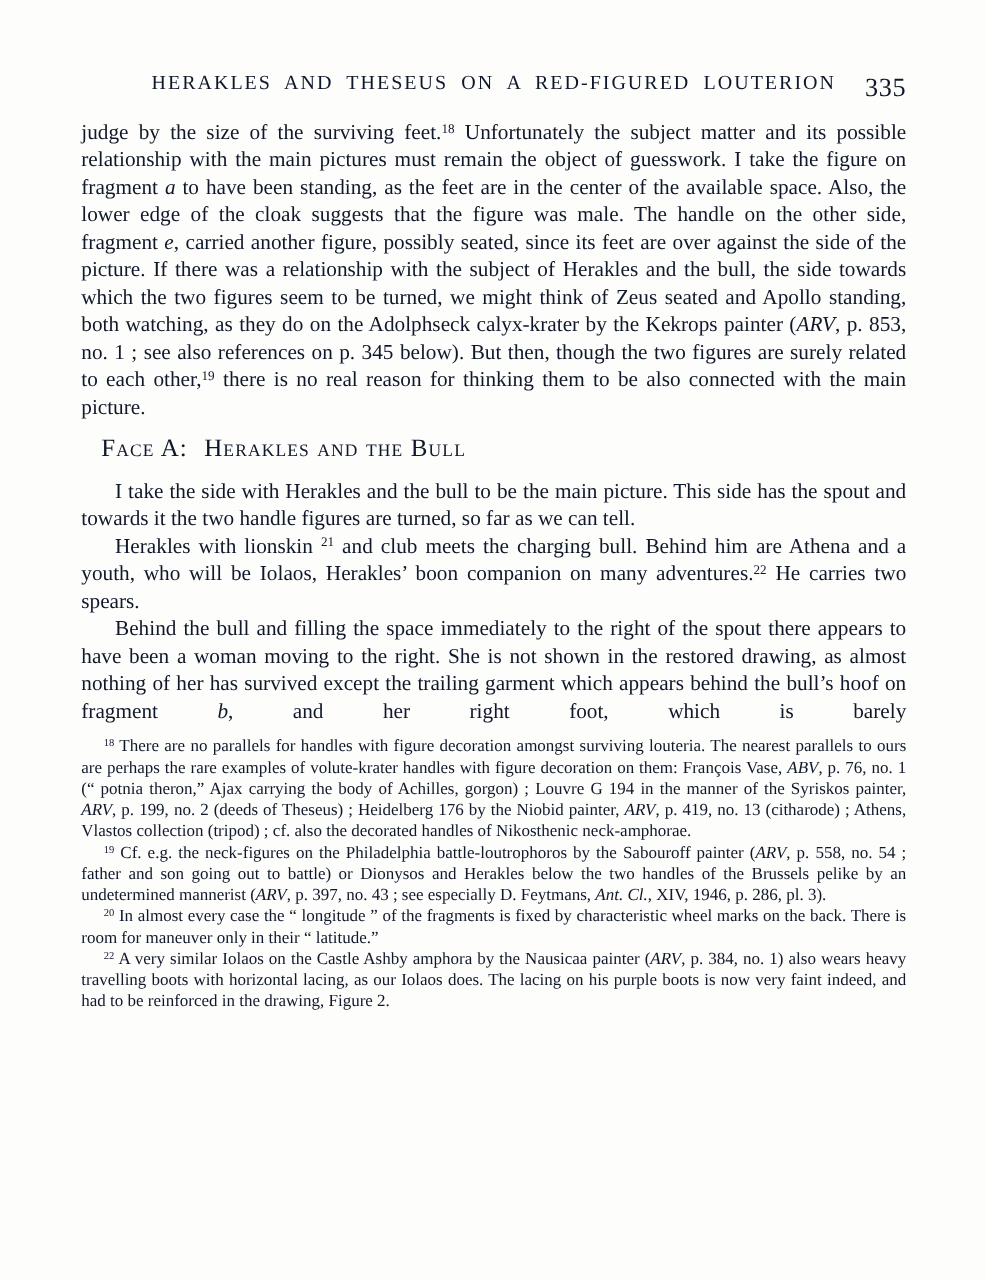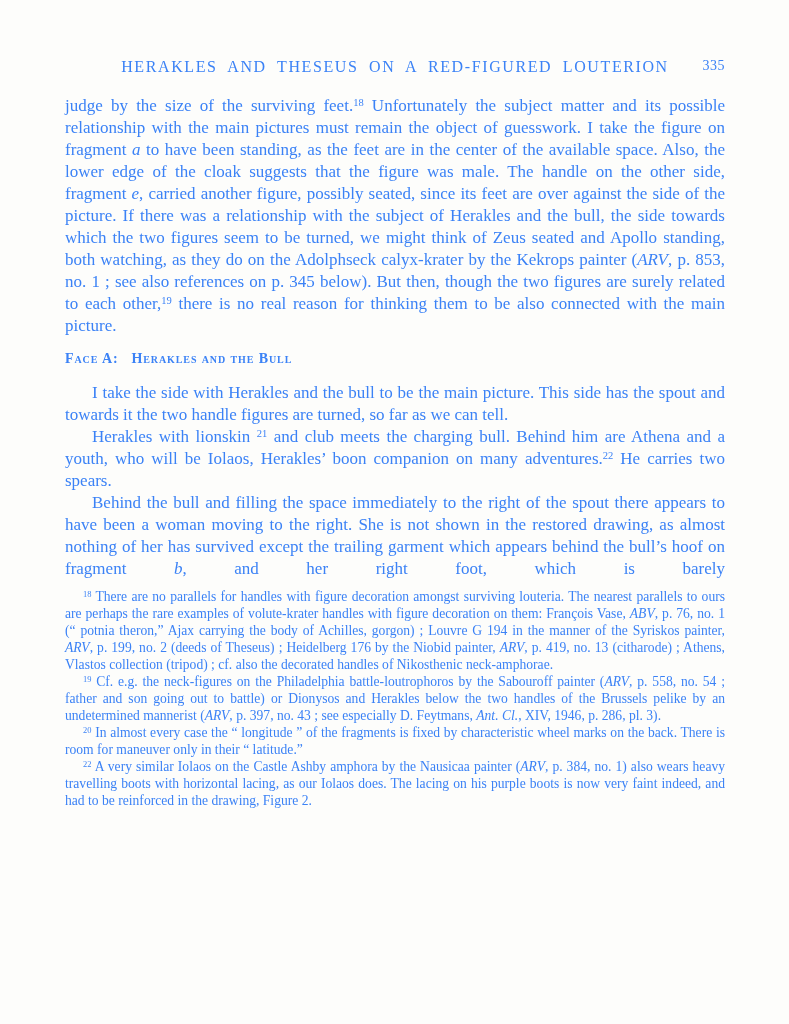--- a/index.html
+++ b/index.html
@@ -5,21 +5,21 @@
   html, body { margin: 0; padding: 0; }
   body {
     width: 789px; height: 1024px;
     background: #fdfdfb;
     font-family: "Liberation Serif", "DejaVu Serif", serif;
   }
   .page {
     position: relative;
     width: 789px; height: 1024px;
     background: #fdfdfb;
-    color: #3b82f6;
+    color: #0f172a;
     overflow: hidden;
   }
   .content {
     position: absolute;
     left: 65px; top: 58px;
     width: 660px;
   }
   .running-header {
     position: relative;
     height: 22px;
@@ -29,36 +29,36 @@
     display: block;
     text-align: center;
     font-size: 16px;
     letter-spacing: 1.6px;
     word-spacing: 5px;
     white-space: nowrap;
   }
   .page-number {
     position: absolute;
     right: 0; top: 0;
-    font-size: 14px;
+    font-size: 21px;
     letter-spacing: 0.5px;
   }
   .body-text p.body {
     margin: 0;
     font-size: 17px;
     line-height: 22px;
     text-align: justify;
     text-indent: 27px;
   }
   .body-text p.body.noindent { text-indent: 0; }
   .body-text p.body.cutoff { text-align-last: justify; }
   h2.section-heading {
-    margin: 11px 0 12px 0;
-    font-size: 14px;
-    font-weight: bold;
+    margin: 11px 0 12px 16px;
+    font-size: 20px;
+    font-weight: normal;
     font-variant: small-caps;
     letter-spacing: 0.9px;
     line-height: 22px;
   }
   h2.section-heading .sh-title { margin-left: 13px; }
   .footnotes { margin-top: 8px; }
   .footnotes p.fn {
     margin: 0;
     font-size: 13.6px;
     line-height: 17px;

